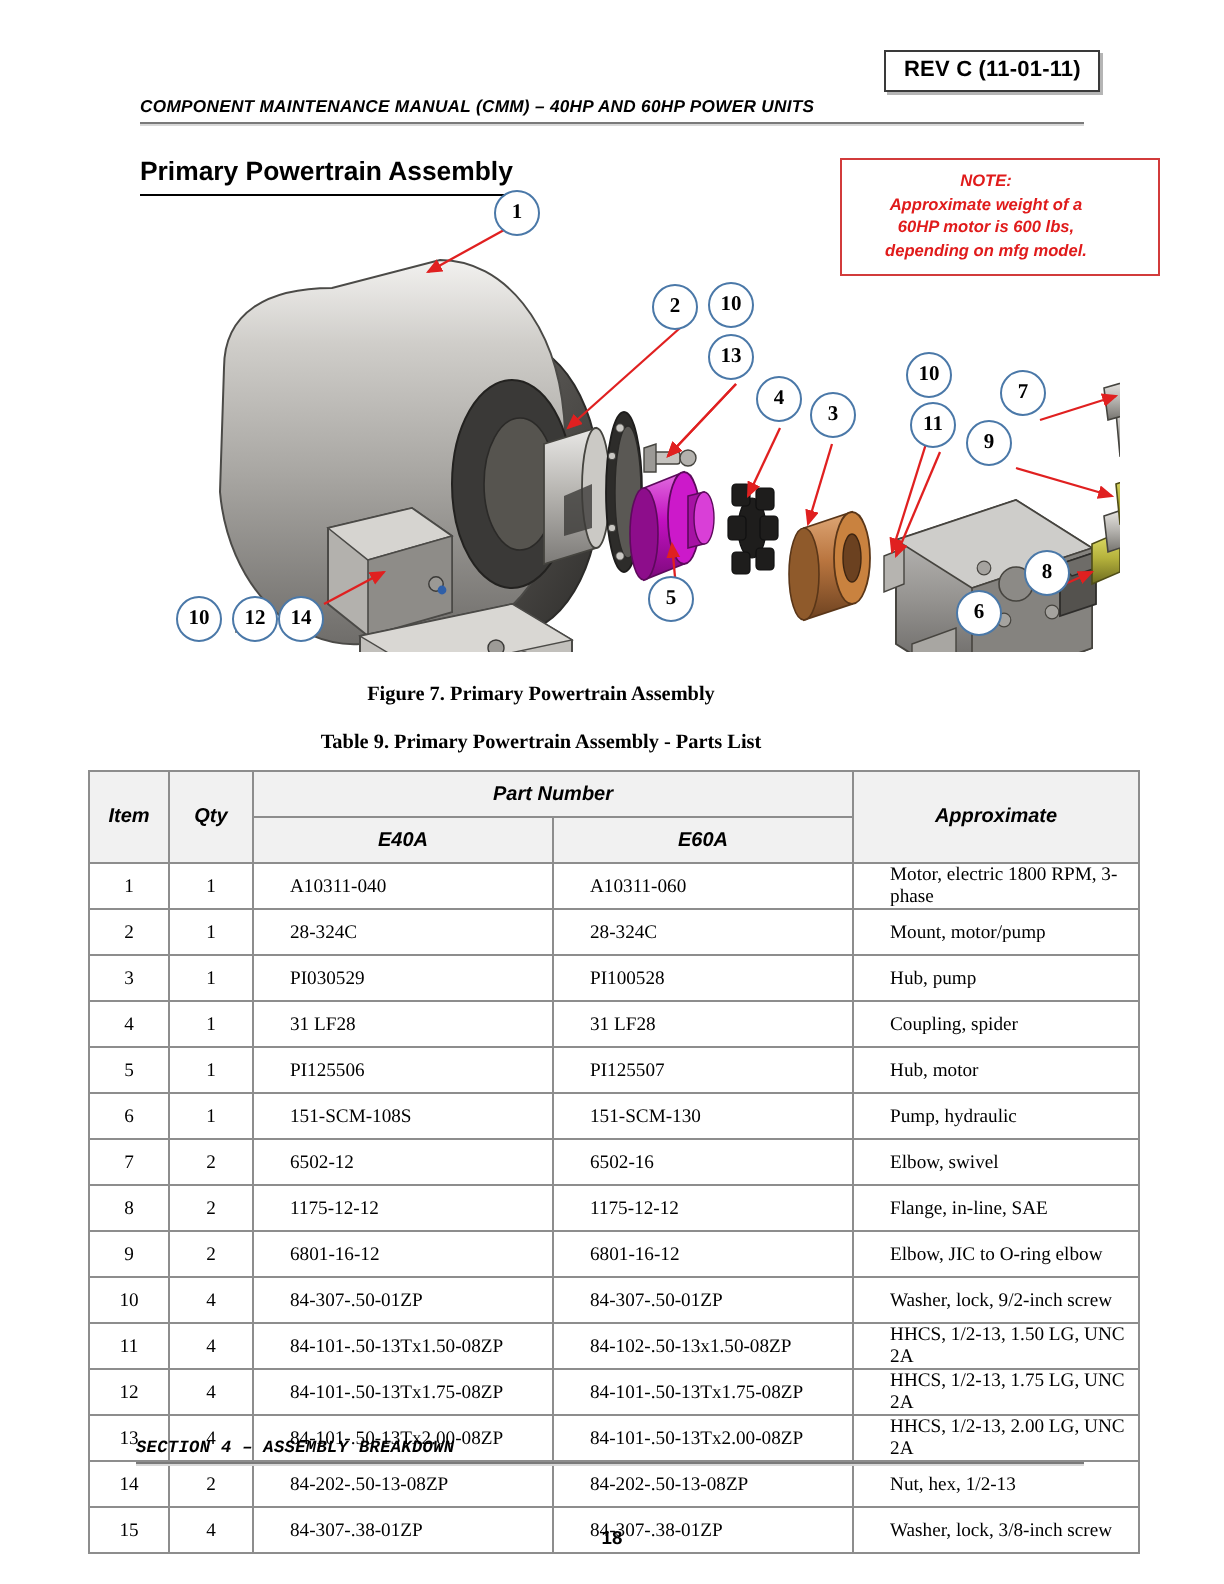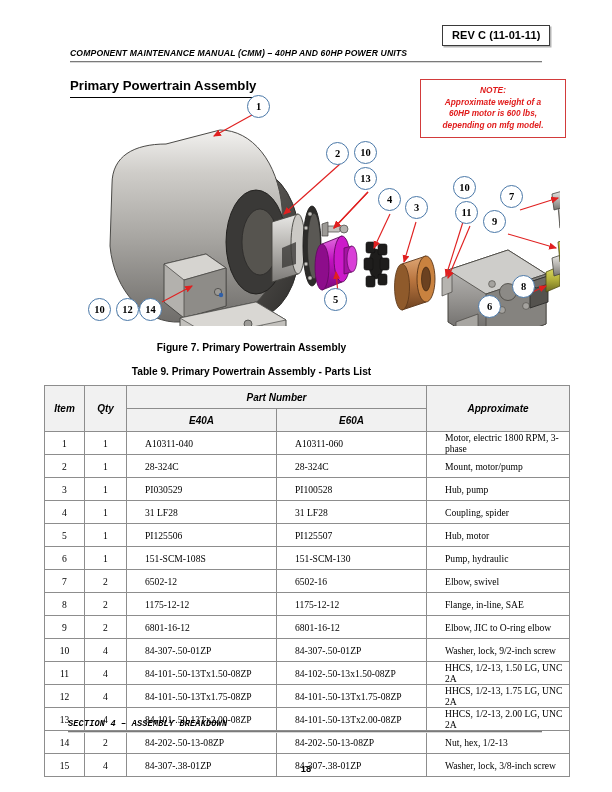--- a/index.html
+++ b/index.html
@@ -37,21 +37,21 @@
     font-family:"Liberation Sans", sans-serif;
     font-weight:bold;font-size:13.2px;color:#000;
     border-bottom:1.8px solid #000;padding-bottom:4px;
     display:inline-block;white-space:nowrap;
   }
 
   
   .note-box{
     position:absolute;left:420px;top:79px;width:134px;
     border:1.5px solid #d23b3b;background:#fff;
-    padding:5px 5px 6px 5px;text-align:center;
+    padding:5px 19px 6px 5px;text-align:center;
     font-family:"Liberation Sans", sans-serif;
     font-weight:bold;font-style:italic;
     font-size:8.3px;line-height:11.6px;color:#e01b1b;
   }
   .note-box .nb-title{display:block;}
 
   
   .figure{position:absolute;left:60px;top:96px;width:500px;height:230px;}
   .figure svg{display:block;}
 
@@ -60,22 +60,22 @@
     border:1.1px solid #4a78a8;background:#fff;
     font-family:"Liberation Serif", serif;
     font-weight:bold;font-size:10.5px;color:#000;
     display:flex;align-items:center;justify-content:center;
     box-sizing:border-box;z-index:6;
   }
 
   
   .fig-cap,.tbl-cap{
     position:absolute;width:503px;text-align:center;
-    font-family:Liberation Sans, sans-serif;
-    font-weight:bold;font-size:10.2px;color:#000;
+    font-family:Liberation Serif, serif;
+    font-weight:bold;font-size:10.2px;color:#000;padding-left:19px;
   }
   .fig-cap{left:0;top:342px;}
   .tbl-cap{left:0;top:366px;}
 
   
   .tbl-wrap{position:absolute;left:44px;top:385px;width:525px;}
   table{border-collapse:collapse;width:525px;table-layout:fixed;}
   th,td{
     border:1px solid #8d8d8d;
     font-size:9.6px;color:#000;

